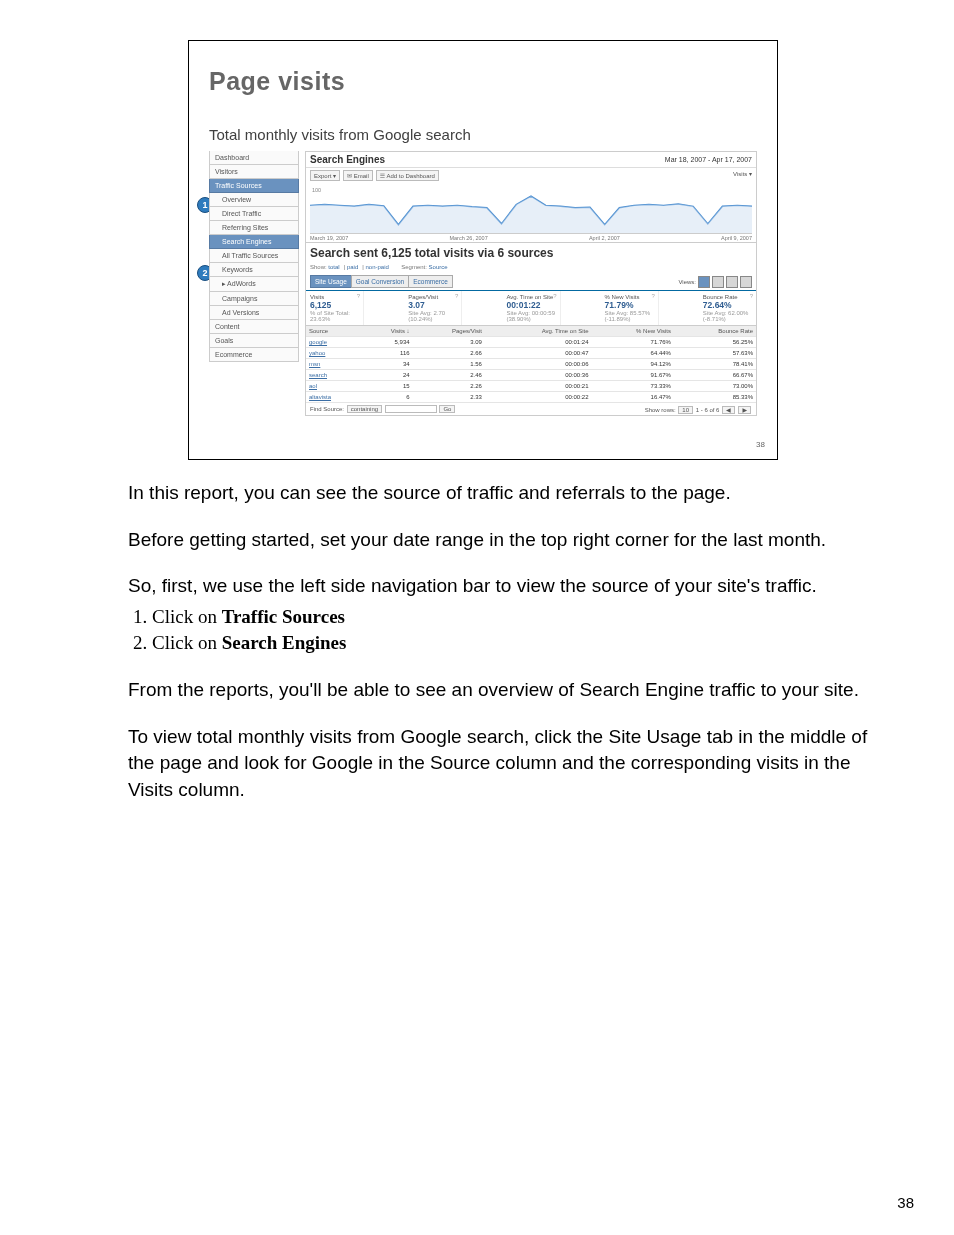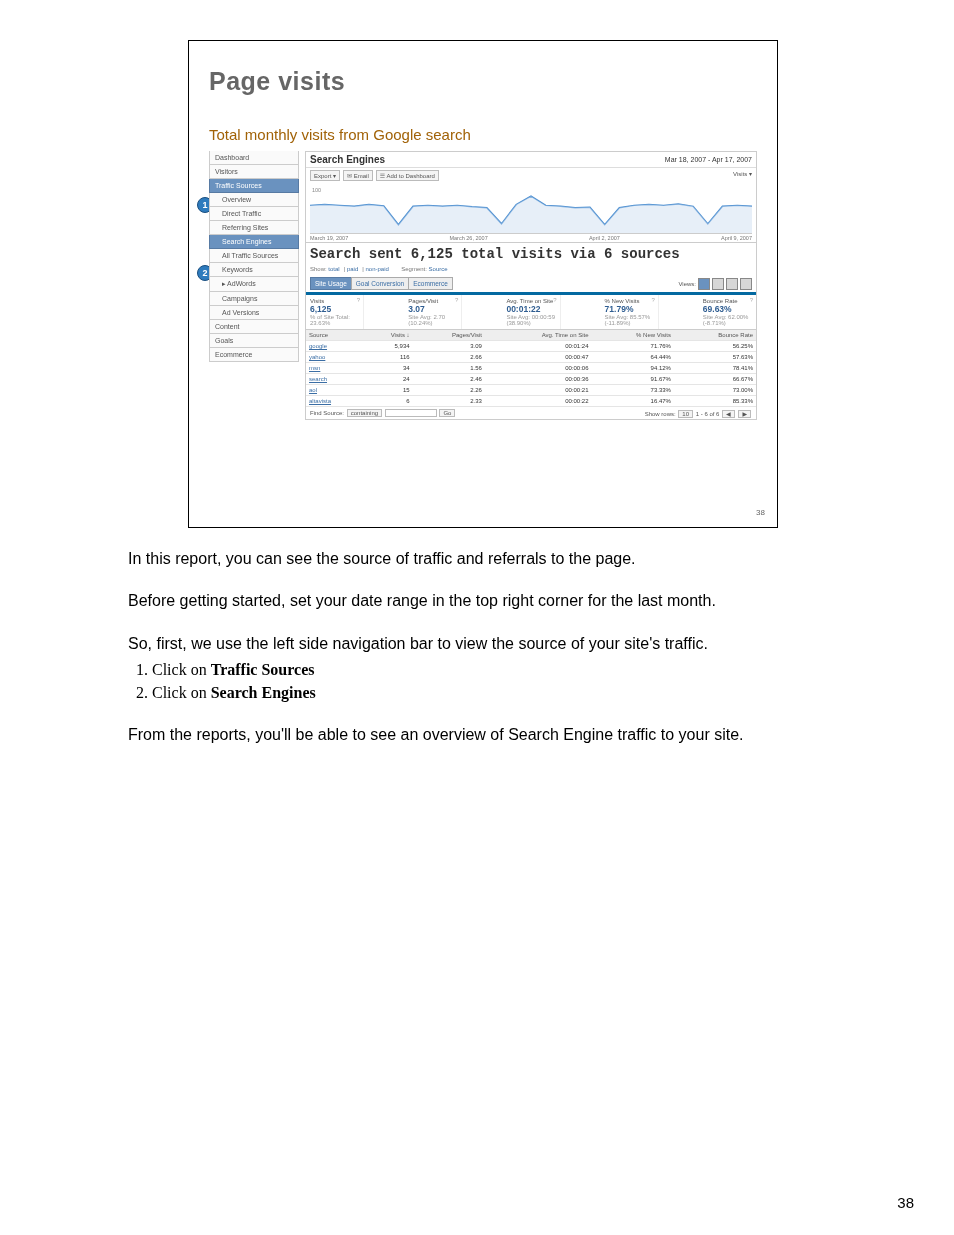--- a/index.html
+++ b/index.html
@@ -1,59 +1,59 @@
 <!DOCTYPE html>
 <html><head>
 <meta charset="utf-8">
 <style>
   html,body{margin:0;padding:0;background:#fff;color:#000;font-family:Arial,Helvetica,sans-serif;font-size:15px;}
   .page{width:954px;min-height:1235px;position:relative;box-sizing:border-box;padding:40px 60px 40px 128px;}
   .pgnum{position:absolute;right:40px;bottom:24px;font-size:15px;}
-  .body-text{line-height:1.4;font-size:16px;}
+  .body-text{line-height:1.4;font-size:19px;}
   .body-text p{margin:0 0 20px 0;}
   .body-text ol{margin:0 0 20px 0;padding-left:24px;}
   .body-text li{margin:0;font-family:Liberation Serif, serif;}
   .body-text strong{font-weight:bold;}
 
   
-  .shot{border:1px solid #000;width:590px;height:488px;margin-left:60px;margin-bottom:20px;box-sizing:border-box;position:relative;padding:26px 20px 14px 20px;background:#fff;font-size:7px;color:#333;}
+  .shot{border:1px solid #000;width:590px;height:420px;margin-left:60px;margin-bottom:20px;box-sizing:border-box;position:relative;padding:26px 20px 14px 20px;background:#fff;font-size:7px;color:#333;}
   .shot .title{font-size:25px;font-weight:bold;color:#666;letter-spacing:.5px;}
-  .shot .sub{font-size:15px;color:#a16207;margin-top:30px;}
+  .shot .sub{font-size:15px;color:#404040;margin-top:30px;}
   .shot .pnum{position:absolute;right:12px;bottom:10px;font-size:8px;color:#666;}
 
   .panel{display:flex;margin-top:8px;}
   .sidebar{width:90px;flex:none;}
   .sidebar .item{border:1px solid #ccc;border-top:none;padding:3px 5px;font-size:7px;color:#555;background:#fafafa;position:relative;}
   .sidebar .item:first-child{border-top:1px solid #ccc;}
   .sidebar .item.selected{background:#6a92bf;color:#fff;border-color:#577aa3;}
   .sidebar .sub-item{padding-left:12px;}
   .content{flex:1;margin-left:6px;border:1px solid #ccc;position:relative;display:flex;flex-direction:column;}
   .hdr{display:flex;justify-content:space-between;align-items:center;padding:2px 4px;border-bottom:1px solid #ddd;}
   .hdr .h-title{font-size:10px;font-weight:bold;}
   .hdr .h-date{font-size:7px;}
   .toolbar{display:flex;gap:3px;padding:2px 4px;font-size:6px;}
   .toolbar span{border:1px solid #bbb;padding:1px 3px;background:#f4f4f4;color:#555;}
 
   .chart-area{height:46px;margin:4px 4px 0 4px;position:relative;border-bottom:1px solid #ccc;background:linear-gradient(#fff,#fff);}
   .chart-area svg{position:absolute;inset:0;width:100%;height:100%;}
   .chart-ticks{display:flex;justify-content:space-between;font-size:5.5px;color:#777;padding:1px 4px;border-bottom:1px solid #ccc;}
 
-  .sentence{padding:3px 4px;font-size:14px;font-weight:bold;font-family:Liberation Mono, monospace;}
+  .sentence{padding:3px 4px;font-size:12px;font-weight:bold;}
   .seg-row{padding:1px 4px;font-size:6px;color:#777;}
   .seg-row a{color:#3b6ea5;text-decoration:none;margin-right:4px;}
 
   .tab-row{display:flex;justify-content:space-between;align-items:center;padding:2px 4px;margin-top:2px;}
   .tabs{display:flex;font-size:6.5px;}
   .tabs span{border:1px solid #aaa;padding:2px 4px;margin-right:-1px;background:#eee;color:#3b6ea5;}
   .tabs span.active{background:#6a92bf;color:#fff;border-color:#577aa3;}
   .views{font-size:6px;color:#555;display:flex;align-items:center;gap:2px;}
   .views .ico{width:10px;height:10px;border:1px solid #888;background:#d7d7d7;}
   .views .ico.on{background:#6a92bf;}
 
-  .metrics{display:flex;border-top:3px solid #0369a1;border-bottom:1px solid #ccc;gap:40px;}
+  .metrics{display:flex;border-top:1px solid #0369a1;border-bottom:1px solid #ccc;gap:40px;}
   .metric{flex:1;padding:3px 4px;border-right:1px solid #eee;font-size:6px;position:relative;}
   .metric:last-child{border-right:none;}
   .metric .lab{color:#555;}
   .metric .val{font-size:8.5px;font-weight:bold;color:#2f5d91;}
   .metric .avg{font-size:6px;color:#999;}
   .metric .q{color:#aaa;position:absolute;top:2px;right:3px;font-size:6px;}
   .green{color:#3a7a3a;}
   .red{color:#b03030;}
 
   table.data{width:100%;border-collapse:collapse;font-size:6px;}
@@ -174,21 +174,21 @@
             </div>
             <div class="metric">
               <span class="q">?</span>
               <div class="lab">% New Visits</div>
               <div class="val">71.79%</div>
               <div class="avg red">Site Avg:  85.57% (-11.89%)</div>
             </div>
             <div class="metric">
               <span class="q">?</span>
               <div class="lab">Bounce Rate</div>
-              <div class="val">69.63%</div>
+              <div class="val">72.64%</div>
               <div class="avg green">Site Avg:  62.00% (-8.71%)</div>
             </div>
           </div>
 
         <table class="data">
           <thead>
               <tr id="thead-row">
                 <th>Source</th>
                 <th>Visits  ↓</th>
                 <th>Pages/Visit</th>
@@ -271,16 +271,17 @@
 
   <div class="body-text">
     <p>In this report, you can see the source of traffic and referrals to the page.</p>
     <p>Before getting started, set your date range in the top right corner for the last month.</p>
     <p style="margin-bottom:4px;">So, first, we use the left side navigation bar to view the source of your site's traffic.</p>
     <ol>
       <li><span>Click on </span><strong>Traffic Sources</strong></li>
       <li><span>Click on </span><strong>Search Engines</strong></li>
     </ol>
     <p>From the reports, you'll be able to see an overview of Search Engine traffic to your site.</p>
+    <p>To view total monthly visits from Google search, click the Site Usage tab in the middle of the page and look for Google in the Source column and the corresponding visits in the Visits column.</p>
   </div>
 
   <div class="pgnum">38</div>
 </div>
 
 </body></html>

